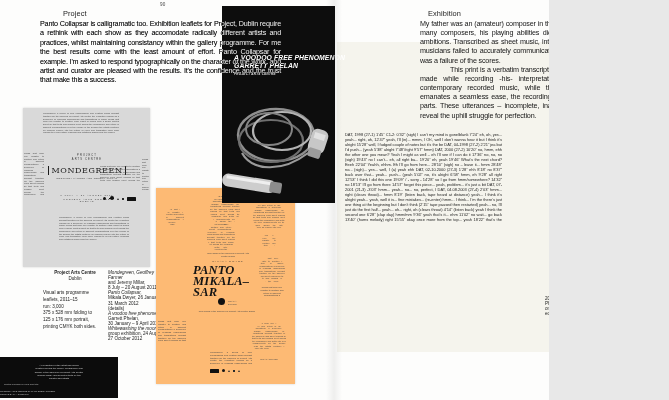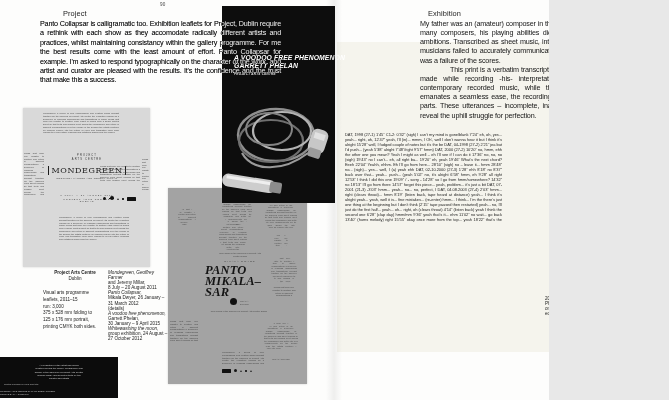--- a/index.html
+++ b/index.html
@@ -71,21 +71,21 @@
     <div class="abs logo-row" style="left:80px;top:89px;">
       <span class="lg-dot"></span>
         <span class="lg-dash"></span>
       <span class="lg-tri"></span>
         <span class="lg-mark"></span>
       <span class="lg-block"></span>
     </div>
     <div class="abs micro" style="left:77px;top:57px;width:40px;height:16px;">words drift from one register to another and return in different configurations a sequence of readings mishearings and translations brought together for the galleries each sheet unfolds so that texts and images meet across the programme and settle into new arrangements for the season ahead the artists continue an enquiry into voice</div>
   </div>
 
-  <div class="abs poster-gray" style="left:168px;top:188px;width:139px;height:196px;z-index:3;background:#a3a3a3;">
+  <div class="abs poster-gray" style="left:156px;top:188px;width:139px;height:196px;z-index:3;background:#fdba74;">
     <div class="abs circle" style="left:10px;top:20px;width:18px;height:18px;">words drift from one register to another and return in different configurations a sequence of readings mishearings and translations brought together for the galleries each sheet unfolds so that texts and images meet across the programme and settle into new arrangements for the season ahead the artists continue an enquiry into voice</div>
     <div class="abs circle" style="left:54px;top:7px;width:30px;height:30px;">words drift from one register to another and return in different configurations a sequence of readings mishearings and translations brought together for the galleries each sheet unfolds so that texts and images meet across the programme and settle into new arrangements for the season ahead the artists continue an enquiry into voice</div>
     <div class="abs circle" style="left:97px;top:13px;width:32px;height:32px;">words drift from one register to another and return in different configurations a sequence of readings mishearings and translations brought together for the galleries each sheet unfolds so that texts and images meet across the programme and settle into new arrangements for the season ahead the artists continue an enquiry into voice</div>
     <div class="abs circle" style="left:51px;top:35px;width:28px;height:28px;">words drift from one register to another and return in different configurations a sequence of readings mishearings and translations brought together for the galleries each sheet unfolds so that texts and images meet across the programme and settle into new arrangements for the season ahead the artists continue an enquiry into voice</div>
     <div class="abs circle" style="left:106px;top:46px;width:14px;height:14px;">words drift from one register to another and return in different configurations a sequence of readings mishearings and translations brought together for the galleries each sheet unfolds so that texts and images meet across the programme and settle into new arrangements for the season ahead the artists continue an enquiry into voice</div>
     <div class="abs micro center" style="left:50px;top:64px;width:44px;height:6px;">New works in the galleries of Project Arts Centre Dublin</div>
     <div class="abs smallcaps" style="left:50px;top:72px;width:44px;font-size:2.4px;">MIKALA DWYER</div>
     <div class="abs panto-title" style="left:37px;top:77px;width:64px;">
       <div>PANTO</div>
       <div>MIKALA–</div>

